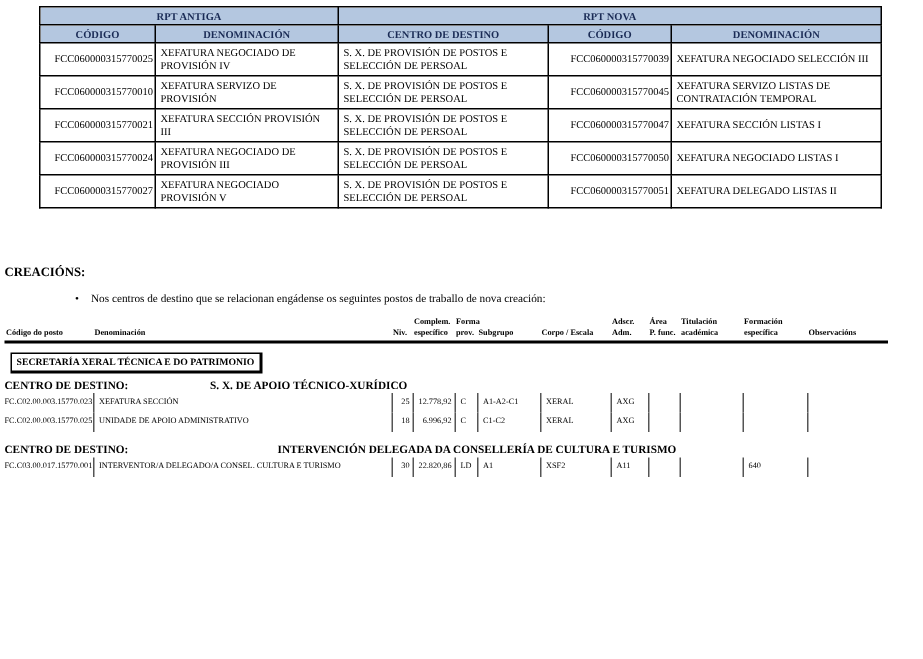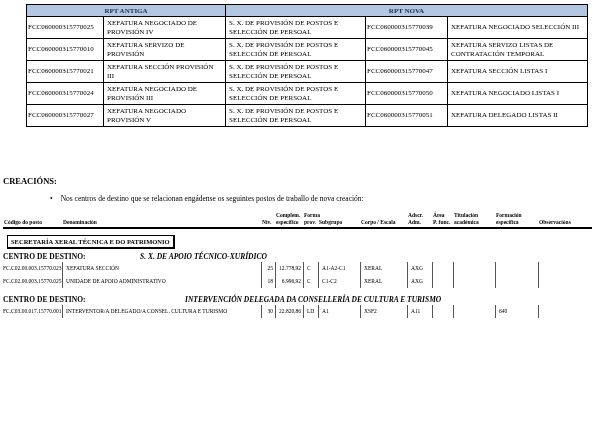--- a/index.html
+++ b/index.html
@@ -10,36 +10,36 @@
   }
   *{box-sizing:border-box;}
   html,body{margin:0;padding:0;width:615px;height:439px;overflow:hidden;background:#fff;}
   body{font-family:"Liberation Serif","DejaVu Serif",serif;color:#000;position:relative;}
 
   
   .cmp{position:absolute;left:26px;top:4px;width:561px;border-collapse:collapse;table-layout:fixed;}
   .cmp th,.cmp td{border:1px solid var(--line);overflow:hidden;}
   .cmp th{background:var(--header-bg);color:var(--header-text);font-weight:bold;font-size:7px;height:12px;text-align:center;padding:0 2px;}
   .cmp td{font-size:7px;height:22px;vertical-align:middle;padding:1px 3px;line-height:1.2;}
-  .cmp td.code{text-align:left;padding:0 1px;}
+  .cmp td.code{text-align:right;padding:0 1px;}
 
   
   .abs{position:absolute;}
   .crea-title{left:3px;top:176px;font-size:8.5px;font-weight:bold;}
   .bullet-line{left:50px;top:194px;width:540px;font-size:7.5px;}
   .bullet-line::before{content:"\2022";margin-right:8px;}
 
   .chead{left:3px;top:210px;width:589px;height:16px;display:flex;align-items:flex-end;font-size:5.5px;font-weight:bold;line-height:1.25;}
   .chead .hcell{display:flex;flex-direction:column;justify-content:flex-end;padding:0 1px;overflow:visible;white-space:nowrap;}
   .hrule{left:3px;top:227px;width:589px;height:2px;background:var(--line);}
 
   .sec-box{left:7px;top:235px;border:1px solid var(--line);border-right-width:2px;border-bottom-width:2px;padding:2px 3px;font-size:6.5px;font-weight:bold;white-space:nowrap;}
 
   .centro-label{font-size:7.5px;font-weight:bold;white-space:nowrap;}
-  .centro-name{font-size:7.5px;font-weight:bold;white-space:nowrap;font-style:italic;}
+  .centro-name{font-size:7.5px;font-weight:bold;white-space:nowrap;}
 
   .crows{left:3px;width:589px;}
   .crow{display:flex;height:13px;align-items:center;font-size:5.5px;line-height:1;}
   .crow .cell{height:100%;display:flex;align-items:center;padding:0 3px;overflow:hidden;white-space:nowrap;}
   .crow .cell + .cell{border-left:1px solid var(--bar);}
   .c0{width:59px;padding-left:0 !important;}
   .c1{width:199px;}
   .c2{width:14px;justify-content:flex-end;padding:0 2px !important;}
   .c3{width:28px;justify-content:flex-end;padding:0 2px !important;}
   .c4{width:15px;}
@@ -73,20 +73,27 @@
       <col style="width:122px">
       <col style="width:140px">
       <col style="width:82px">
       <col style="width:140px">
   </colgroup>
   <thead>
     <tr>
       <th colspan="2">RPT ANTIGA</th>
       <th colspan="3">RPT NOVA</th>
     </tr>
+    <tr>
+      <th>CÓDIGO</th>
+      <th>DENOMINACIÓN</th>
+      <th>CENTRO DE DESTINO</th>
+      <th>CÓDIGO</th>
+      <th>DENOMINACIÓN</th>
+    </tr>
   </thead>
   <tbody>
     <tr>
       <td class="code">FCC060000315770025</td>
       <td>XEFATURA NEGOCIADO DE PROVISIÓN IV</td>
       <td>S. X. DE PROVISIÓN DE POSTOS E SELECCIÓN DE PERSOAL</td>
       <td class="code">FCC060000315770039</td>
       <td>XEFATURA NEGOCIADO SELECCIÓN III</td>
     </tr>
     <tr>

